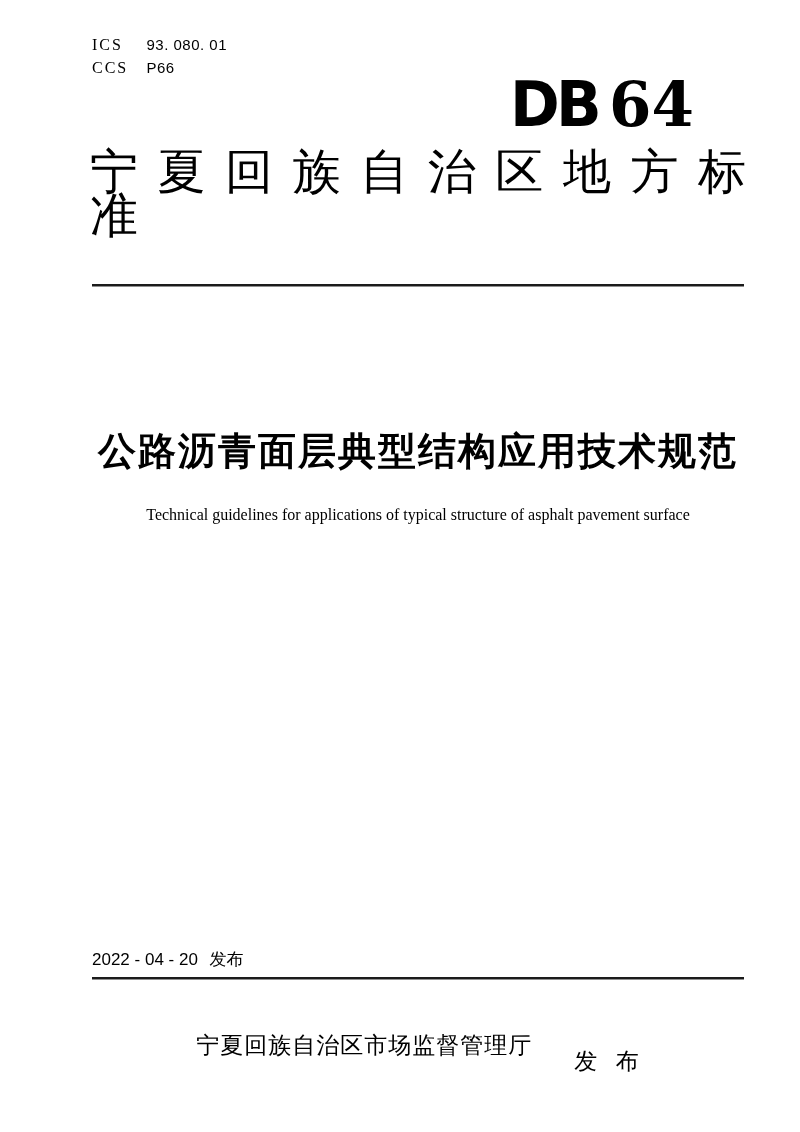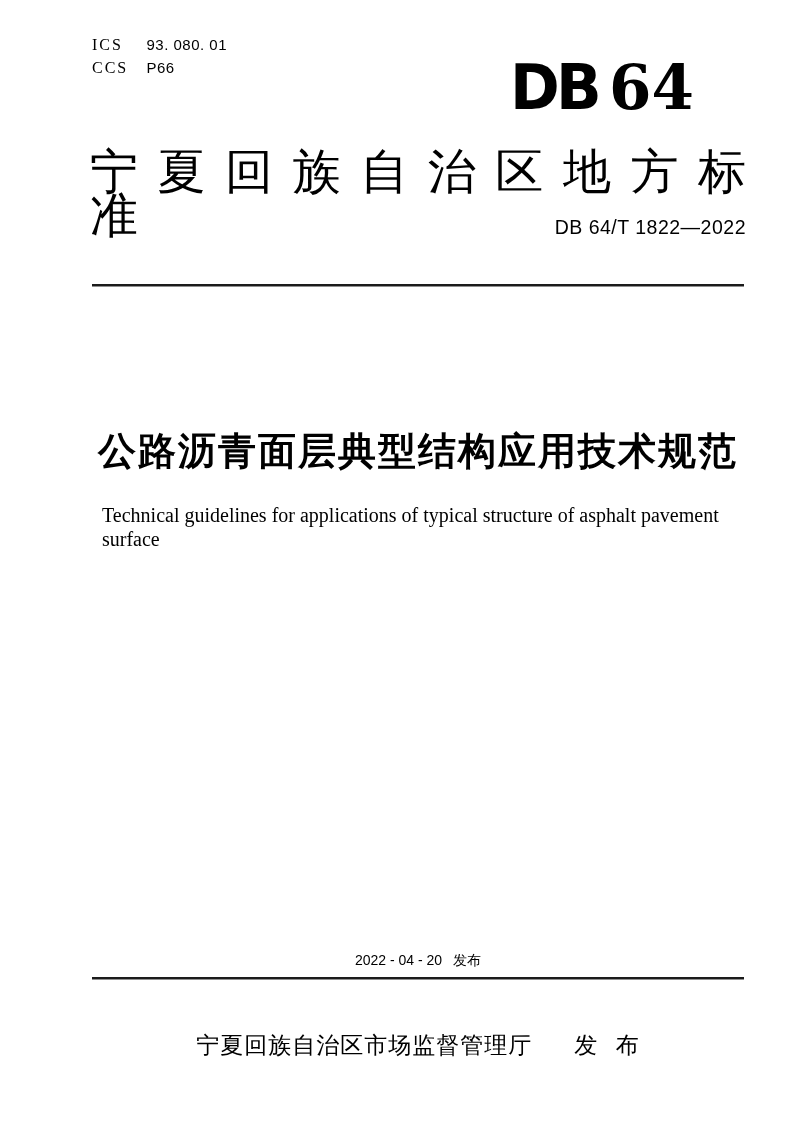--- a/index.html
+++ b/index.html
@@ -16,21 +16,21 @@
   .ics-block{position:absolute;top:33px;left:2px;}
   .code-line{line-height:23px;white-space:nowrap;}
   .code-label{
     display:inline-block;width:50px;
     font-family:"Liberation Serif","DejaVu Serif",serif;
     font-size:16px;letter-spacing:2px;
   }
   .code-value{font-size:15px;letter-spacing:0.5px;}
 
   
-  .logo{position:absolute;top:57px;right:52px;line-height:1;white-space:nowrap;}
+  .logo{position:absolute;top:74px;right:52px;line-height:1;white-space:nowrap;}
   .logo-db{
     display:inline-block;
     font-family:"DejaVu Sans","Liberation Sans",sans-serif;
     font-weight:bold;font-size:60px;letter-spacing:-4px;
     transform:scaleY(1.04);transform-origin:bottom;
   }
   .logo-64{
     display:inline-block;
     font-family:"DejaVu Serif","Liberation Serif",serif;
     font-weight:bold;font-size:61px;margin-left:7px;
@@ -51,38 +51,39 @@
   .rule{position:absolute;left:2px;right:2px;height:2px;background:#1b1b1b;box-shadow:0 1px 0 #8f8f8f;}
   .rule-top{top:284px;}
   .rule-bottom{top:977px;}
 
   .title-zh{
     position:absolute;top:428px;left:0;right:0;margin:0;
     text-align:center;font-size:38px;font-weight:bold;letter-spacing:2px;
     line-height:46px;
   }
   .title-en{
-    position:absolute;top:503px;left:12px;right:0;
+    position:absolute;top:503px;left:0;right:0;
+    text-align:center;
     font-family:"Liberation Serif","DejaVu Serif",serif;
-    font-size:20px;line-height:24px;
+    font-size:16px;line-height:24px;
   }
 
   .dates-row{
     position:absolute;top:948px;left:2px;right:2px;
-    display:flex;justify-content:center;
-    font-size:14px;line-height:24px;white-space:nowrap;
+    display:flex;justify-content:space-between;
+    font-size:17px;line-height:24px;white-space:nowrap;
   }
   .date-label{margin-left:7px;}
 
   .publisher-row{
     position:absolute;top:1031px;left:0;right:0;
     display:flex;justify-content:center;gap:42px;
     font-size:23px;line-height:28px;letter-spacing:1px;white-space:nowrap;text-align:center;
   }
-  .publish-label{word-spacing:10px;}
+  .publish-label{word-spacing:10px;margin-top:16px;}
 </style>
 </head>
 <body>
 
 <div class="page">
   <div class="content">
 
     <div class="ics-block">
       <div class="code-line">
         <span class="code-label">ICS</span>
@@ -94,21 +95,20 @@
       </div>
     </div>
 
     <div class="logo">
       <span class="logo-db">DB</span>
       <span class="logo-64">64</span>
     </div>
 
     <div class="std-type">宁 夏 回 族 自 治 区 地 方 标 准</div>
 
-    <div class="std-number">DB 64/T 1822—2022</div>
 
     <div class="rule rule-top"></div>
 
     <h1 class="title-zh">公路沥青面层典型结构应用技术规范</h1>
 
     <div class="title-en">Technical guidelines for applications of typical structure of asphalt pavement surface</div>
 
     <div class="dates-row">
       <span class="date-left">
         <span>2022 - 04 - 20</span>

